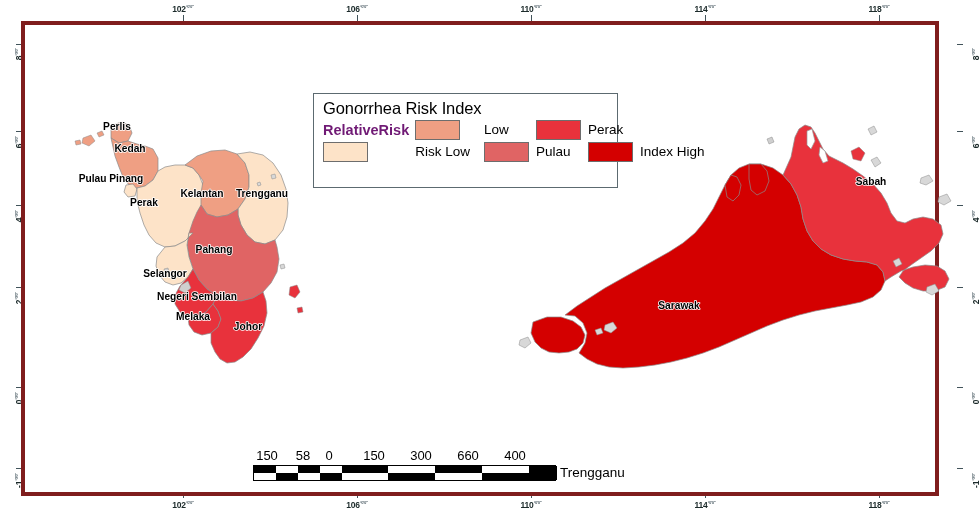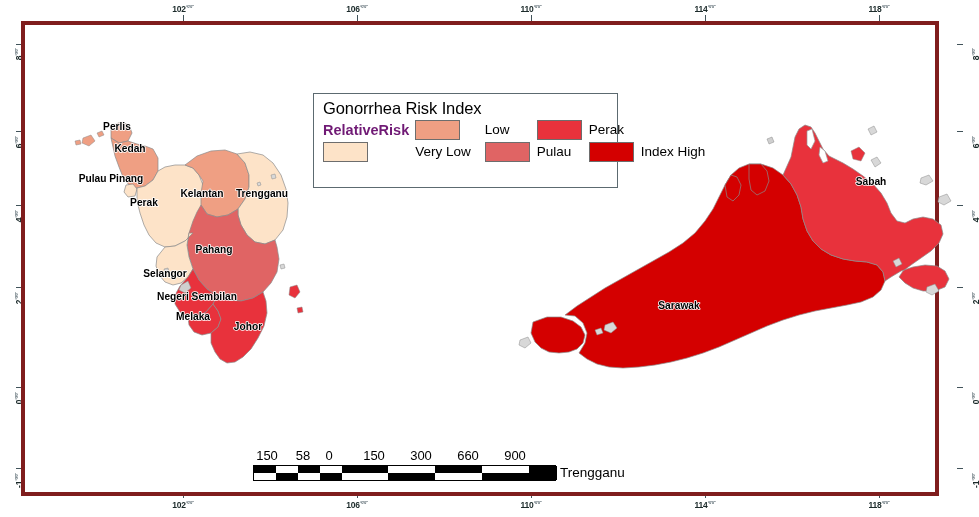--- a/index.html
+++ b/index.html
@@ -357,37 +357,37 @@
     <div class="legend-grid">
 
       <div class="legend-key">RelativeRisk</div>
       <div class="swatch" style="background: rgb(239, 159, 131);"></div>
       <div class="legend-label">Low</div>
       <div class="swatch" style="background: rgb(232, 50, 60);"></div>
       <div class="legend-label last">Perak</div>
       <div></div>
 
       <div class="swatch" style="justify-self: start; background: rgb(253, 227, 200);"></div>
-      <div class="legend-label" style="text-align:right">Very Low</div>
+      <div class="legend-label" style="text-align:right">Risk Low</div>
       <div class="swatch" style="background: rgb(224, 100, 100);"></div>
       <div class="legend-label">Pulau</div>
       <div class="swatch" style="background: rgb(212, 0, 0);"></div>
       <div class="legend-label last">Index High</div>
     </div>
   </div>
 
   <div id="scalebar">
     <div id="scale-numbers">
       <div class="scale-num" style="left:14px;">150</div>
       <div class="scale-num" style="left:50px;">58</div>
       <div class="scale-num" style="left:76px;">0</div>
       <div class="scale-num" style="left:121px;">150</div>
       <div class="scale-num" style="left:168px;">300</div>
       <div class="scale-num" style="left:215px;">660</div>
-      <div class="scale-num" style="left:262px;">900</div>
+      <div class="scale-num" style="left:262px;">400</div>
     </div>
     <div id="scale-bars">
 
       <div class="seg top black" style="left:0px;   width:22px;"></div>
       <div class="seg bot white" style="left:0px;   width:22px;"></div>
       <div class="seg top white" style="left:22px;  width:22px;"></div>
       <div class="seg bot black" style="left:22px;  width:22px;"></div>
       <div class="seg top black" style="left:44px;  width:22px;"></div>
       <div class="seg bot white" style="left:44px;  width:22px;"></div>
       <div class="seg top white" style="left:66px;  width:22px;"></div>

